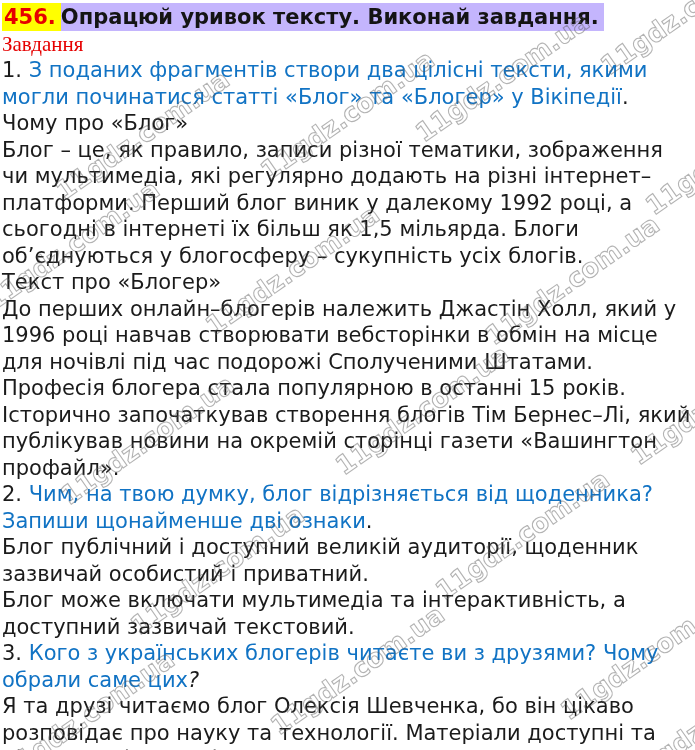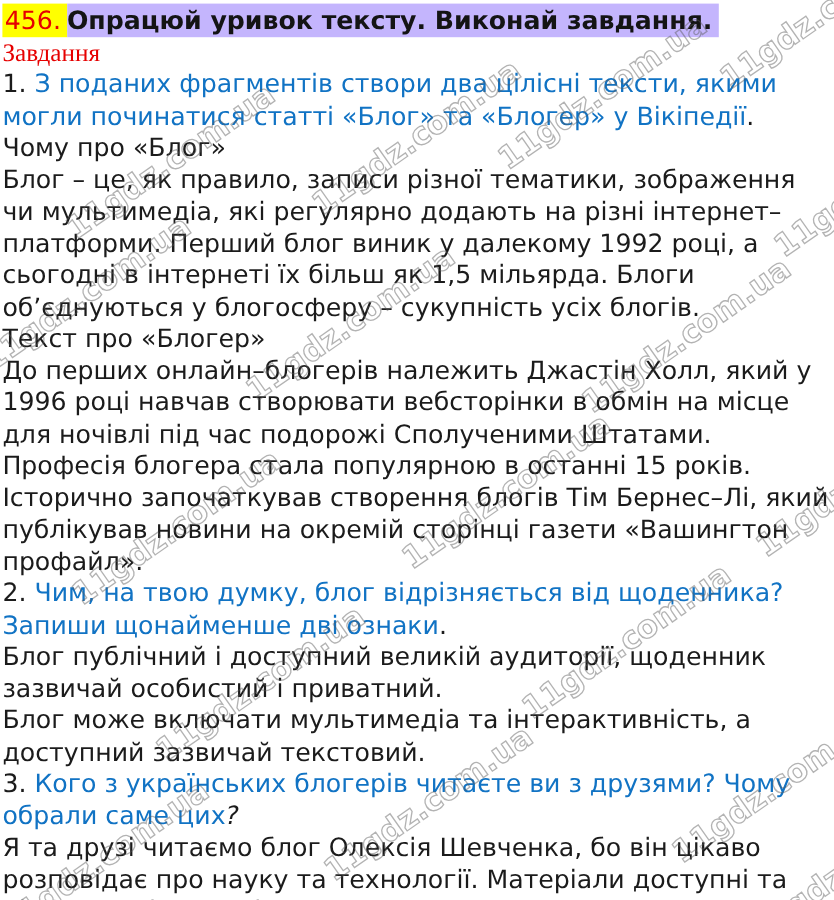--- a/index.html
+++ b/index.html
@@ -17,21 +17,21 @@
     -webkit-text-stroke:1.1px rgba(90,90,90,.62);
     opacity:.75;
   }
   
   .content{
     position:relative;z-index:2;
     padding:4px 3px 0 2px;
     font-size:21px;line-height:26.5px;color:#1b1b1b;
   }
   .content p{margin:0;}
-  .ex-num{background:#ffff00;color:#e60000;font-weight:normal;padding:2px 5px 2px 2px;}
+  .ex-num{background:#ffff00;color:#e60000;font-weight:bold;padding:2px 5px 2px 2px;}
   .instr{background:#c4b5fd;color:#141414;font-weight:bold;padding:2px 5px 2px 0;}
   .red-heading{color:#e60000;font-family:Liberation Serif, serif;}
   .task-num{color:#1b1b1b;}
   .blue{color:#1173c4;}
   .suffix{color:#1b1b1b;}
   .suffix.italic{font-style:italic;}
 </style>
 </head>
 <body>
 

